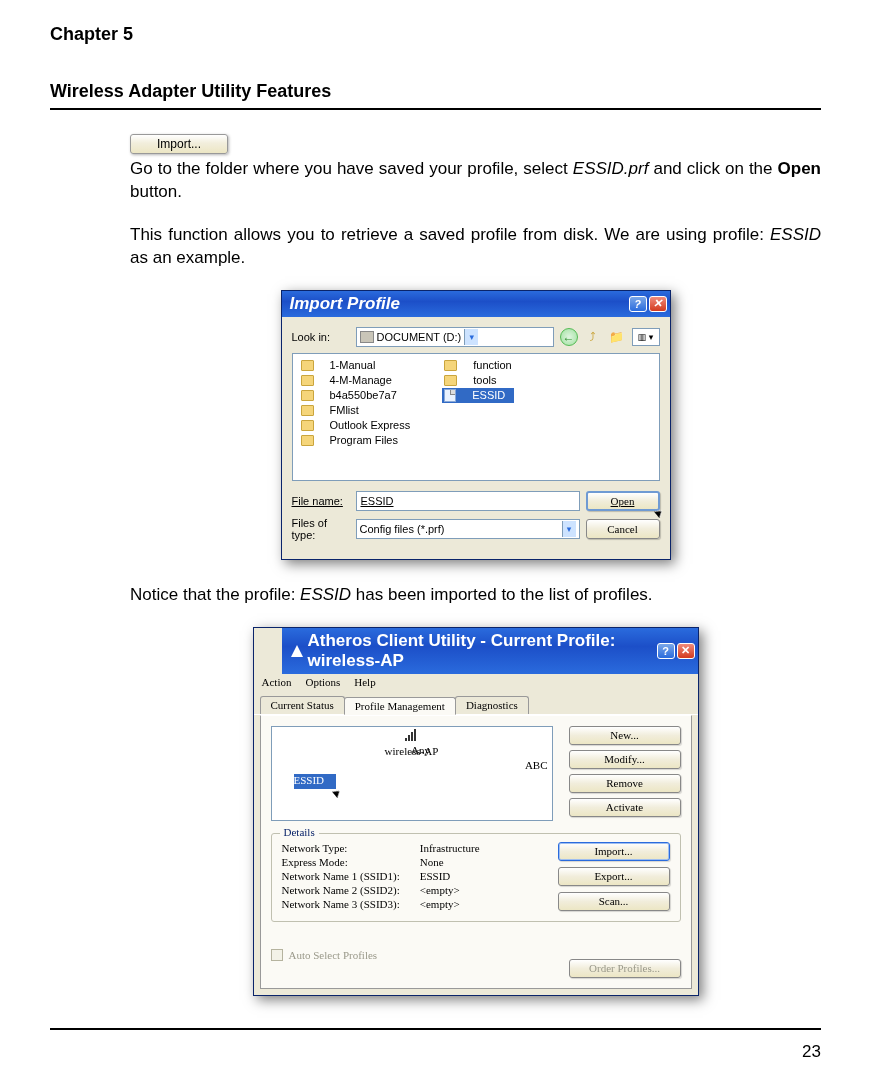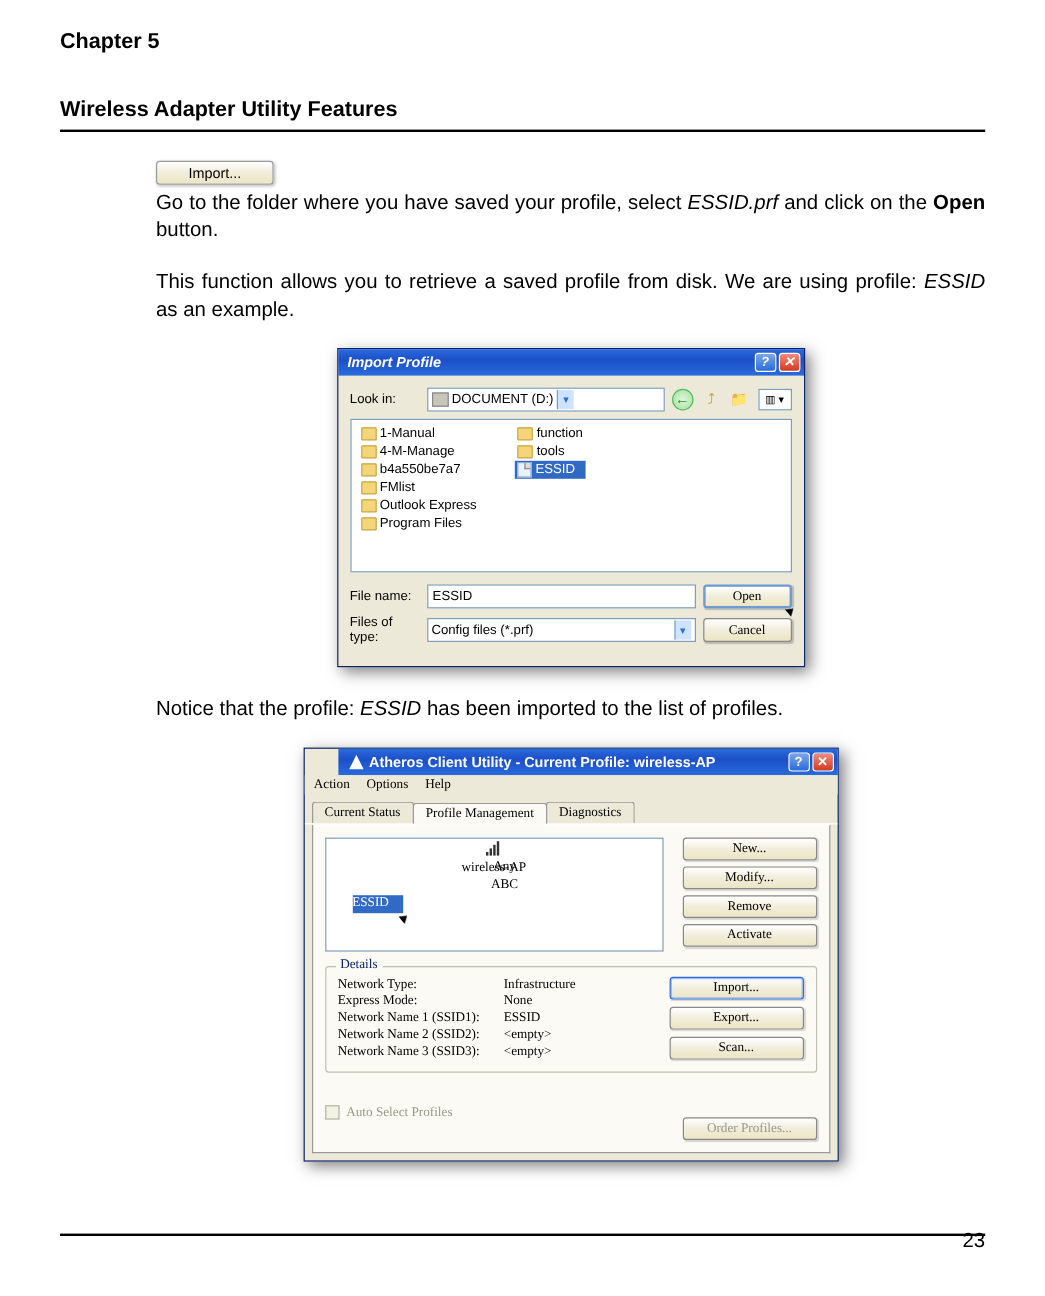--- a/index.html
+++ b/index.html
@@ -55,21 +55,21 @@
   .titlebar {
     background: linear-gradient(#2a6bdd,#1c4fc8 40%,#2a6bdd);
     color: #fff;
     display: flex;
     align-items: center;
     padding: 3px 3px 3px 8px;
     font-weight: bold;
     font-style: italic;
   }
   .titlebar.app-tb { font-style: normal; margin-left: 28px; }
-  .titlebar-text { flex: 1; font-size: 12px; }
+  .titlebar-text { flex: 1; font-size: 17px; }
   .tb-btn {
     width: 18px; height: 16px;
     margin-left: 2px;
     border: 1px solid #fff;
     border-radius: 3px;
     display: flex; align-items: center; justify-content: center;
     font-size: 11px; font-weight: bold;
   }
   .tb-help { background: linear-gradient(#7ba7e8,#2a6bdd); color:#fff;}
   .tb-close { background: linear-gradient(#f08b7b,#d33a1e); color:#fff;}
@@ -96,21 +96,21 @@
 
   .file-area {
     height: 128px;
     background:#fff;
     border:1px solid #7f9db9;
     padding: 4px 6px;
     overflow:hidden;
   }
   .file-cols { display:flex; gap:30px; }
   .file-col { display:flex; flex-direction:column; gap:0px; }
-  .fitem { display:flex; align-items:center; gap:3px; height:15px; padding:0 2px;}
+  .fitem { display:flex; align-items:center; gap:16px; height:15px; padding:0 2px;}
   .fitem.sel { background:#316ac5; color:#fff; }
   .folder-ic { width:13px; height:11px; background:#f5d57a; border:1px solid #caa53d; border-radius:1px;}
   .file-ic { width:12px; height:13px; background:#fff; border:1px solid #888; position:relative;}
   .file-ic.sel-ic { background:#e9f2ff; border-color:#88a8d8;}
   .file-ic::after { content:''; position:absolute; top:0; right:0; width:4px;height:4px;background:#ddd;border-left:1px solid #888;border-bottom:1px solid #888;}
 
   .text-input {
     flex:1;
     height:20px;
     background:#fff;
@@ -172,21 +172,21 @@
     right:-4px; bottom:-8px;
     width:0;height:0;
     border-left:6px solid #000;
     border-top:4px solid transparent;
     border-bottom:4px solid transparent;
     transform: rotate(-40deg);
     filter: drop-shadow(1px 0 0 #fff);
   }
 
   .footer-rule { position:absolute; left:50px; right:50px; bottom:50px; height:2px; background:#000; }
-  .page-number { position:absolute; right:50px; bottom:36px; font-size:17px; }
+  .page-number { position:absolute; right:50px; bottom:18px; font-size:17px; }
 </style>
 </head>
 <body>
 
 <div class="page">
   <div class="chapter-header">
     <span>Chapter 5</span>
     <span>Wireless Adapter Utility Features</span>
   </div>
   <div class="hr"></div>
@@ -268,21 +268,21 @@
                   <span>tools</span>
                 </div>
               <div class="fitem sel">
                   <div class="file-ic sel-ic"></div>
                   <span>ESSID</span>
                 </div>
             </div>
           </div>
         </div>
 
-        <div class="row" style="margin-top:10px;">
+        <div class="row" style="margin-top:10px;text-decoration:underline;">
           <span class="lbl">File name:</span>
           <div class="text-input">
               <span>ESSID</span>
             </div>
           <div class="dlg-btn primary cursor-arrow">
               <span>Open</span>
             </div>
         </div>
         <div class="row">
           <span class="lbl">Files of type:</span>
@@ -329,21 +329,21 @@
                   <span></span>
                   <span></span>
                   <span></span>
                   <span></span>
                 </div>
               <span>wireless-AP</span>
             </div>
             <div class="plist-item" style="padding-left:22px;">
                 <span>Any</span>
               </div>
-            <div class="plist-item" style="padding-left:22px;">
+            <div class="plist-item" style="padding-left:22px;align-items:flex-end;">
                 <span>ABC</span>
               </div>
             <div class="plist-item sel cursor-arrow" style="margin-left:22px;">
                 <span>ESSID</span>
               </div>
           </div>
           <div class="btn-col">
             <div class="xp-btn">New...</div>
             <div class="xp-btn">Modify...</div>
             <div class="xp-btn">Remove</div>

